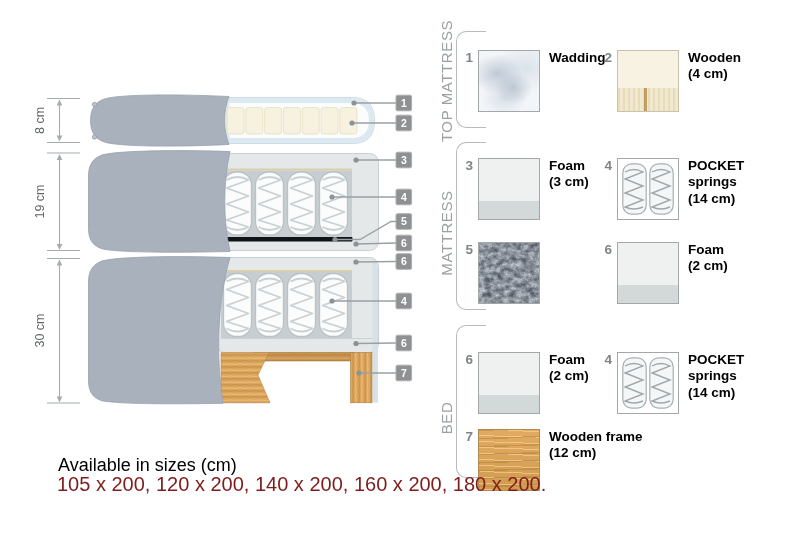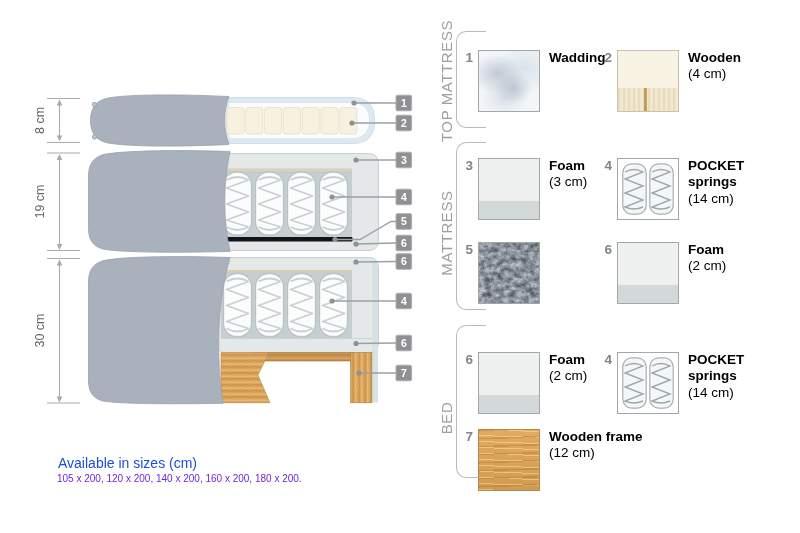--- a/index.html
+++ b/index.html
@@ -21,43 +21,43 @@
   .li{position:absolute;display:flex;align-items:flex-start;gap:4px;}
   .li .num{width:15px;text-align:right;font-weight:bold;color:#7f8486;
            font-size:13.5px;line-height:1.15;flex:none;}
   .li.col2 .num{width:14px;}
   .sw{width:62px;height:62px;border:1px solid #a2a8aa;box-sizing:border-box;
       flex:none;margin-left:1px;overflow:hidden;position:relative;}
   .sw svg{display:block;width:100%;height:100%;}
   .txt{margin-left:5px;width:72px;font-size:13.5px;line-height:1.22;color:#000000;}
   .txt.wide{width:170px;}
   .nm{font-weight:bold;}
-  .sz{font-weight:normal;}
+  .sz{font-weight:bold;}
 
   
   .sw-wadding{background:
     radial-gradient(42px 32px at 30% 38%, rgba(150,165,185,.55), transparent 62%),
     radial-gradient(30px 26px at 58% 62%, rgba(140,155,175,.45), transparent 62%),
     radial-gradient(52px 42px at 78% 28%, rgba(205,216,226,.65), transparent 62%),
     radial-gradient(38px 30px at 42% 78%, rgba(185,196,210,.45), transparent 62%),
     #f3f6f9;}
   .sw-latex{border-color:#c9c2ac;background:
     linear-gradient(180deg, #f7f2e2 0 62%, rgba(247,242,226,0) 62%),
     radial-gradient(3px 3px at 40% 24%, #e5d49e 98%, transparent),
     linear-gradient(90deg, transparent 0 44%, rgba(186,146,76,.85) 44% 49%, transparent 49%),
     repeating-linear-gradient(90deg, #e7dbbc 0 2px, #f1e8d0 2px 5px);
     background-color:#f5efdc;}
   .sw-foam{background:linear-gradient(180deg,#eff1f1 0 70%, #d3d9d9 70% 100%);}
   .sw-wood{border-color:#b08a50;background:
     repeating-linear-gradient(178deg, rgba(150,100,40,.30) 0 1.5px, rgba(0,0,0,0) 1.5px 8px),
     repeating-linear-gradient(2deg, rgba(255,228,175,.5) 0 1px, rgba(0,0,0,0) 1px 6px),
     linear-gradient(180deg,#e2ab61,#d09a4f);}
 
-  .footer-gray{position:absolute;left:58px;top:455px;font-size:14px;color:#1d4ed8;}
-  .footer-sizes{position:absolute;left:57px;top:473px;font-size:10px;color:#6d28d9;}
+  .footer-gray{position:absolute;left:58px;top:455px;font-size:18px;color:#000000;}
+  .footer-sizes{position:absolute;left:57px;top:473px;font-size:20px;color:#7f1d1d;}
 </style>
 </head>
 <body>
 
 <div class="stage">
 
   <svg class="diagram" width="435" height="533" viewBox="0 0 435 533">
     <defs>
       <pattern id="grainH" width="10" height="6" patternUnits="userSpaceOnUse">
         <rect width="10" height="6" fill="#dca55c"></rect>

